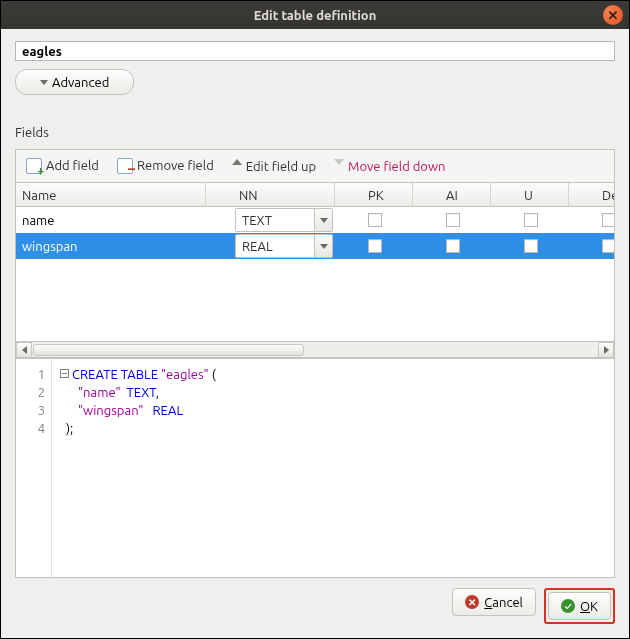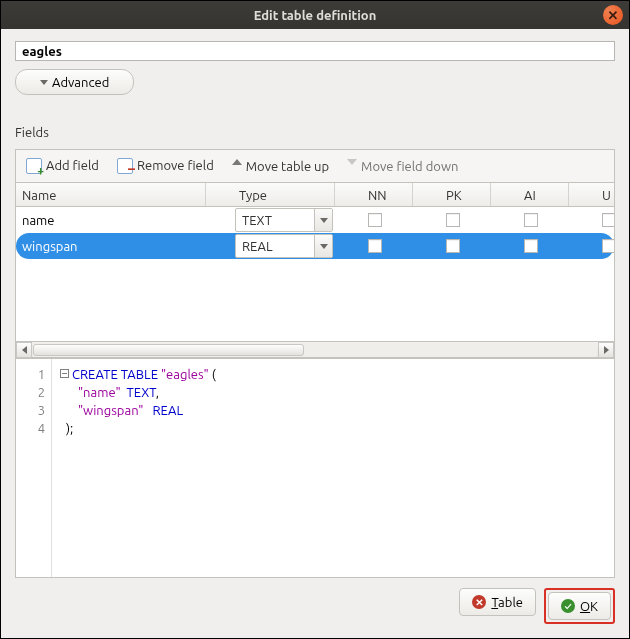--- a/index.html
+++ b/index.html
@@ -9,36 +9,36 @@
 .titlebar .close { position: absolute; right: 6px; top: 4px; width: 20px; height: 20px; border-radius: 10px; background: radial-gradient(circle at 30% 30%, #f08050, #e95420); display: flex; align-items: center; justify-content: center; color: #3a1c0f; font-weight: bold; }
 .body { flex: 1; padding: 12px 14px 0 14px; display: flex; flex-direction: column; overflow: hidden; }
 .label { color: #333; margin-bottom: 6px; }
 .input-text { width: 100%; height: 20px; border: 1px solid #b8b6b2; background: #fff; padding: 0 6px; font-weight: bold; outline: none; }
 .adv-row { margin-top: 8px; }
 .btn { display: inline-flex; align-items: center; gap: 4px; height: 26px; padding: 0 24px; border: 1px solid #c4c2bd; border-radius: 12px; background: linear-gradient(#fdfdfc,#ecebe7); cursor: pointer; }
 .fields-label { margin-top: 30px; }
 .fields-box { border: 1px solid #c4c2bd; background: #f6f5f3; margin-top: 4px; display: flex; flex-direction: column; flex: 1; min-height: 0; }
 .toolbar { display: flex; gap: 18px; align-items: center; padding: 8px 10px; }
 .tool { display: inline-flex; align-items: flex-start; gap: 4px; cursor: pointer; color: #333; }
-.tool.disabled { color: #737373; cursor: default; }
+.tool.disabled { color: #be185d; cursor: default; }
 .icon-add { width: 16px; height: 16px; position: relative; }
 .icon-add::before { content: ""; position: absolute; inset: 0; background: #fff; border: 1px solid #7fa8d4; border-radius: 2px; }
 .icon-add::after { content: "+"; position: absolute; right: -2px; bottom: -3px; color: #3a8f2f; font-weight: bold; font-size: 12px; }
 .icon-remove { width: 16px; height: 16px; position: relative; }
 .icon-remove::before { content: ""; position: absolute; inset: 0; background: #fff; border: 1px solid #7fa8d4; border-radius: 2px; }
 .icon-remove::after { content: "–"; position: absolute; right: -2px; bottom: -3px; color: #c0392b; font-weight: bold; font-size: 14px; }
 .tri-up, .tri-down { width: 0; height: 0; border-left: 5px solid transparent; border-right: 5px solid transparent; }
 .tri-up { border-bottom: 6px solid #7a7874; }
 .tri-down { border-top: 6px solid #c9c7c3; }
 .grid-wrap { border-top: 1px solid #c4c2bd; border-bottom: 1px solid #c4c2bd; background: #fff; height: 160px; position: relative; overflow: hidden; }
 .grid-header, .grid-row { display: grid; grid-template-columns: 190px 102px 51px 51px 51px 51px 74px; align-items: center; gap: 27px; }
 .grid-header { background: linear-gradient(#fbfbfa,#edece9); border-bottom: 1px solid #c4c2bd; height: 24px; }
 .grid-header > div { border-right: 1px solid #d5d3cf; padding: 0 6px; color: #333; height: 100%; display: flex; align-items: center; }
 .grid-row { height: 26px; }
-.grid-row.sel { background: #2f8fe7; color: #fff; border-radius: 13px; }
+.grid-row.sel { background: #2f8fe7; color: #fff; }
 .grid-row > div { padding: 0 6px; height: 100%; display: flex; align-items: center; }
 .type-cell { border: 1px solid #c4c2bd; border-radius: 2px; display: flex; align-items: center; background: #fff; color: #333; width: 100%; height: 24px; }
 .type-cell .txt { flex: 1; padding: 0 6px; }
 .type-cell .arrow { width: 18px; height: 100%; border-left: 1px solid #c4c2bd; background: linear-gradient(#fafaf9,#e8e7e3); display: flex; align-items: center; justify-content: center; }
 .type-cell .arrow::after { content: ""; border-left: 4px solid transparent; border-right: 4px solid transparent; border-top: 5px solid #6b6965; }
 .chk { width: 14px; height: 14px; border: 1px solid #b8b6b2; background: #fff; box-shadow: inset 0 1px 0 rgba(0,0,0,.05); }
 .hscroll { height: 16px; background: linear-gradient(#f2f1ee,#e6e5e1); border-bottom: 1px solid #c4c2bd; display: flex; align-items: center; }
 .hscroll .track { flex: 1; height: 14px; background: #efeeeb; position: relative; margin: 0 1px; }
 .hscroll .thumb { position: absolute; left: 0; width: 48%; top: 1px; bottom: 1px; background: linear-gradient(#fdfdfc,#e3e2de); border: 1px solid #c9c7c3; border-radius: 3px; }
 .hscroll .btnarr { width: 16px; height: 16px; display: flex; align-items: center; justify-content: center; background: linear-gradient(#fdfdfc,#e3e2de); border: 1px solid #c9c7c3; }
@@ -83,31 +83,30 @@
         <span class="tool">
           <span class="icon-add"></span>
           <span>Add field</span>
         </span>
         <span class="tool">
           <span class="icon-remove"></span>
           <span>Remove field</span>
         </span>
         <span class="tool">
           <span class="tri-up"></span>
-          <span>Move table up</span>
+          <span>Edit field up</span>
         </span>
         <span class="tool disabled">
           <span class="tri-down"></span>
           <span>Move field down</span>
         </span>
       </div>
       <div class="grid-wrap">
         <div class="grid-header">
           <div>Name</div>
-          <div>Type</div>
           <div>NN</div>
           <div>PK</div>
           <div>AI</div>
           <div>U</div>
           <div>Default</div>
         </div>
         <div class="grid-row">
           <div>name</div>
           <div style="padding:1px 2px;">
             <div class="type-cell">
@@ -169,21 +168,21 @@
         <div class="code"><span class="fold"></span><span class="kw">CREATE TABLE</span> <span class="str">"eagles"</span> <span>(</span>
       <span class="str">"name"</span>  <span class="kw">TEXT</span><span>,</span>
       <span class="str">"wingspan"</span>   <span class="kw">REAL</span>
   <span>);</span></div>
       </div>
     </div>
   </div>
   <div class="footer">
     <button class="btn-footer">
       <span class="circ red">✕</span>
-      <span class="underline-first">Table</span>
+      <span class="underline-first">Cancel</span>
     </button>
     <span class="btn-ok-wrap">
       <button class="btn-footer">
         <span class="circ green">✓</span>
         <span class="underline-first">OK</span>
       </button>
     </span>
   </div>
 </div>
 

